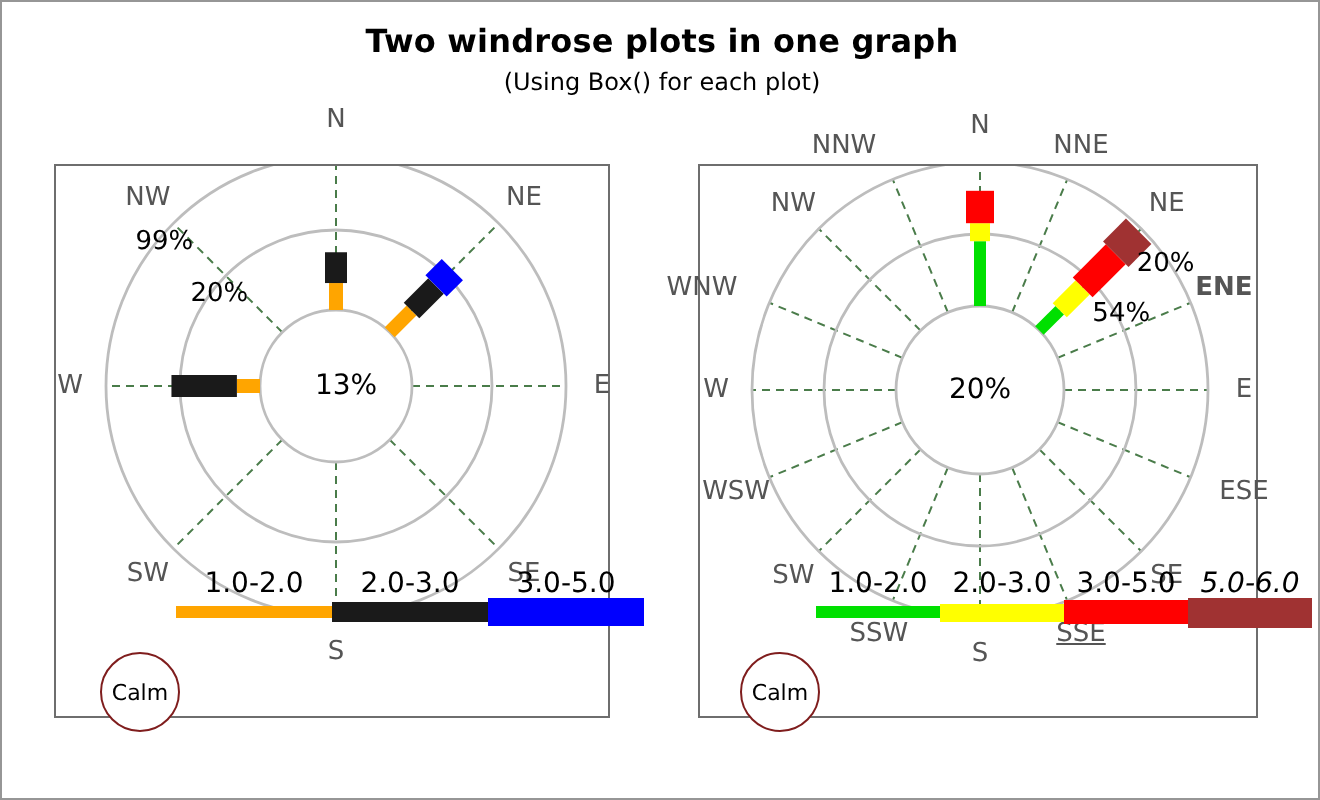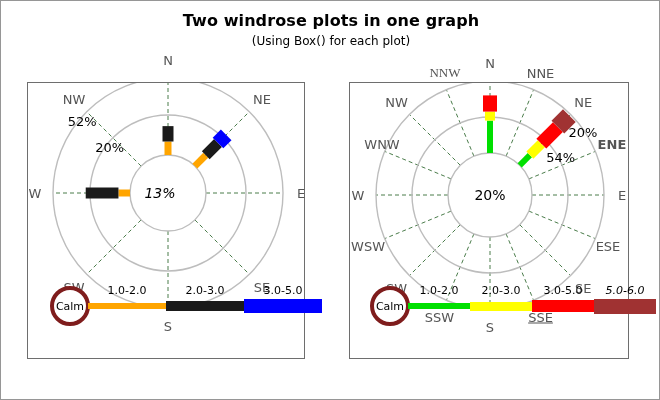--- a/index.html
+++ b/index.html
@@ -65,34 +65,35 @@
     position: absolute;
     font-size: 14px;
     color: #000000;
     white-space: nowrap;
     transform: translate(-50%, -50%);
   }
 
   .legend { position: absolute; }
   .legend-calm {
     position: absolute;
-    border: 4px solid #7f1d1d;
+    border: 1px solid #7f1d1d;
     border-radius: 50%;
     background: #ffffff;
     box-sizing: border-box;
     display: flex;
     align-items: center;
     justify-content: center;
     font-size: 11px;
     color: #000000;
+    margin-top: 40px;
   }
   .legend-bar { position: absolute; }
   .legend-text {
     position: absolute;
-    font-size: 11px;
+    font-size: 14px;
     color: #000000;
     white-space: nowrap;
     transform: translateX(-50%);
     text-align: right;
   }
 </style>
 </head>
 <body>
 
 <div id="page">
@@ -124,22 +125,22 @@
     <div id="overlay-left">
         <div class="compass-label" style="left: 140px; top: -23px;">N</div>
         <div class="compass-label" style="left: 234.045px; top: 15.9548px;">NE</div>
         <div class="compass-label" style="left: 273px; top: 110px;">E</div>
         <div class="compass-label" style="left: 234.045px; top: 204.045px;">SE</div>
         <div class="compass-label" style="left: 140px; top: 243px;">S</div>
         <div class="compass-label" style="left: 45.9548px; top: 204.045px;">SW</div>
         <div class="compass-label" style="left: 7px; top: 110px;">W</div>
         <div class="compass-label" style="left: 45.9548px; top: 15.9548px;">NW</div>
         <div class="pct-label" style="left: 81.6872px; top: 64.4411px;">20%</div>
-        <div class="pct-label" style="left: 54.203px; top: 38.0078px;">52%</div>
-        <div class="center-label" style="left: 132px; top: 110px; font-style: italic;">13%</div>
+        <div class="pct-label" style="left: 54.203px; top: 38.0078px;">99%</div>
+        <div class="center-label" style="left: 145px; top: 110px;">13%</div>
       </div>
     <div class="legend" id="legend-left" style="left: 22px; top: 195px; width: 284px; height: 56px;">
         <div class="legend-calm" style="left: 0px; top: 8px; width: 40px; height: 40px;">Calm</div>
         <div class="legend-bar" style="left: 38px; top: 25px; width: 78px; height: 6px; background: rgb(255, 165, 0);"></div>
         <div class="legend-text" style="left: 77px; top: 6px;">1.0-2.0</div>
         <div class="legend-bar" style="left: 116px; top: 23px; width: 78px; height: 10px; background: rgb(26, 26, 26);"></div>
         <div class="legend-text" style="left: 155px; top: 6px;">2.0-3.0</div>
         <div class="legend-bar" style="left: 194px; top: 21px; width: 78px; height: 14px; background: rgb(0, 0, 255);"></div>
         <div class="legend-text" style="left: 233px; top: 6px;">3.0-5.0</div>
       </div>
@@ -173,31 +174,31 @@
         <line x1="179.88082245892127" y1="72.11917754107873" x2="191.33595231414336" y2="60.66404768585666" stroke="#FFFF00" stroke-width="10"></line>
         <line x1="191.33595231414336" y1="60.66404768585666" x2="207.88225099390857" y2="44.117749006091444" stroke="#FF0000" stroke-width="14"></line>
         <line x1="207.88225099390857" y1="44.117749006091444" x2="219.33738084913062" y2="32.662619150869375" stroke="#A03232" stroke-width="18"></line>
       </svg>
     <div id="overlay-right">
         <div class="compass-label" style="left: 140px; top: -20px;">N</div>
         <div class="compass-label" style="left: 190.514px; top: -9.9521px; text-align: right;">NNE</div>
         <div class="compass-label" style="left: 233.338px; top: 18.6619px;">NE</div>
         <div class="compass-label" style="left: 261.952px; top: 61.4858px; font-weight: bold;">ENE</div>
         <div class="compass-label" style="left: 272px; top: 112px;">E</div>
-        <div class="compass-label" style="left: 258px; top: 162.514px;">ESE</div>
+        <div class="compass-label" style="left: 272px; top: 162.514px;">ESE</div>
         <div class="compass-label" style="left: 233.338px; top: 205.338px;">SE</div>
         <div class="compass-label" style="left: 190.514px; top: 233.952px; text-decoration: underline;">SSE</div>
         <div class="compass-label" style="left: 140px; top: 244px;">S</div>
         <div class="compass-label" style="left: 89.4858px; top: 233.952px;">SSW</div>
         <div class="compass-label" style="left: 46.6619px; top: 205.338px;">SW</div>
         <div class="compass-label" style="left: 18.0479px; top: 162.514px;">WSW</div>
         <div class="compass-label" style="left: 8px; top: 112px;">W</div>
-        <div class="compass-label" style="left: 32px; top: 61.4858px;">WNW</div>
+        <div class="compass-label" style="left: 1px; top: 61.4858px;">WNW</div>
         <div class="compass-label" style="left: 46.6619px; top: 18.6619px;">NW</div>
-        <div class="compass-label" style="left: 95px; top: -9.9521px; font-family: Liberation Serif, serif;">NNW</div>
+        <div class="compass-label" style="left: 72px; top: -9.9521px;">NNW</div>
         <div class="pct-label" style="left: 210.636px; top: 74.4423px;">54%</div>
         <div class="pct-label" style="left: 232.852px; top: 49.3704px;">20%</div>
         <div class="center-label" style="left: 140px; top: 112px;">20%</div>
       </div>
     <div class="legend" id="legend-right" style="left: 20px; top: 195px; width: 298px; height: 56px;">
         <div class="legend-calm" style="left: 0px; top: 8px; width: 40px; height: 40px;">Calm</div>
         <div class="legend-bar" style="left: 38px; top: 25px; width: 62px; height: 6px; background: rgb(0, 224, 0);"></div>
         <div class="legend-text" style="left: 69px; top: 6px;">1.0-2.0</div>
         <div class="legend-bar" style="left: 100px; top: 23.5px; width: 62px; height: 9px; background: rgb(255, 255, 0);"></div>
         <div class="legend-text" style="left: 131px; top: 6px;">2.0-3.0</div>

